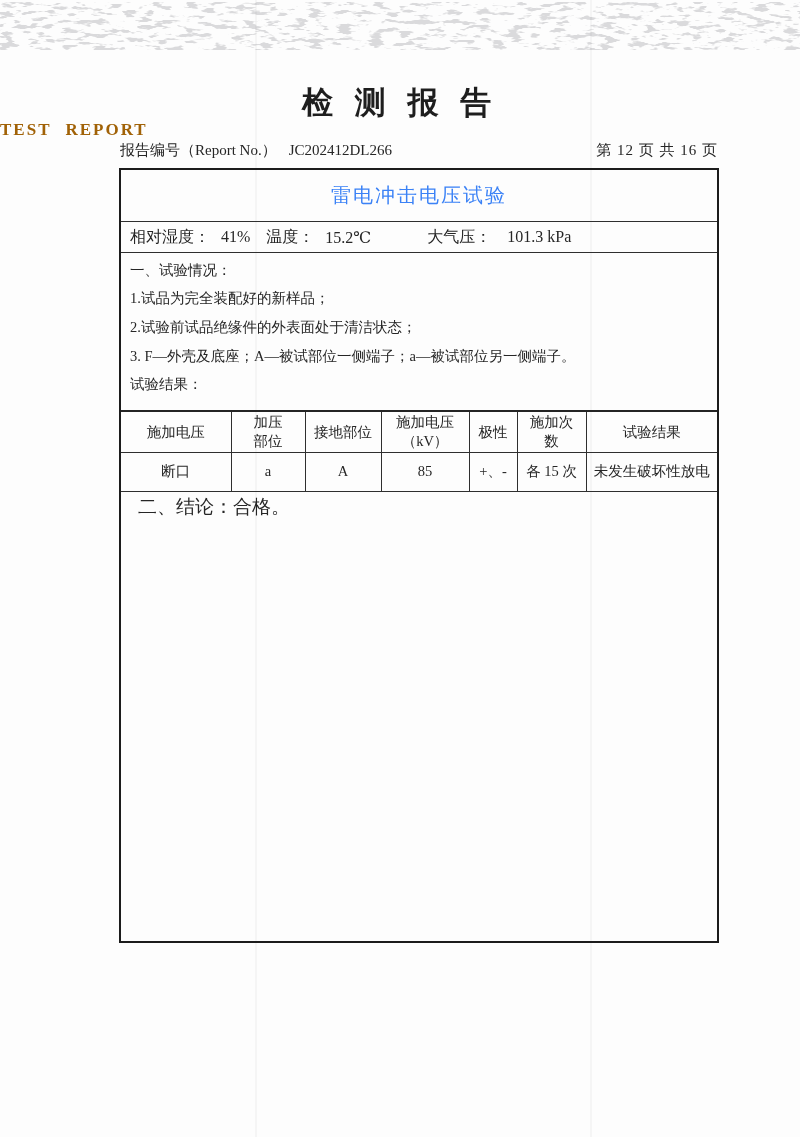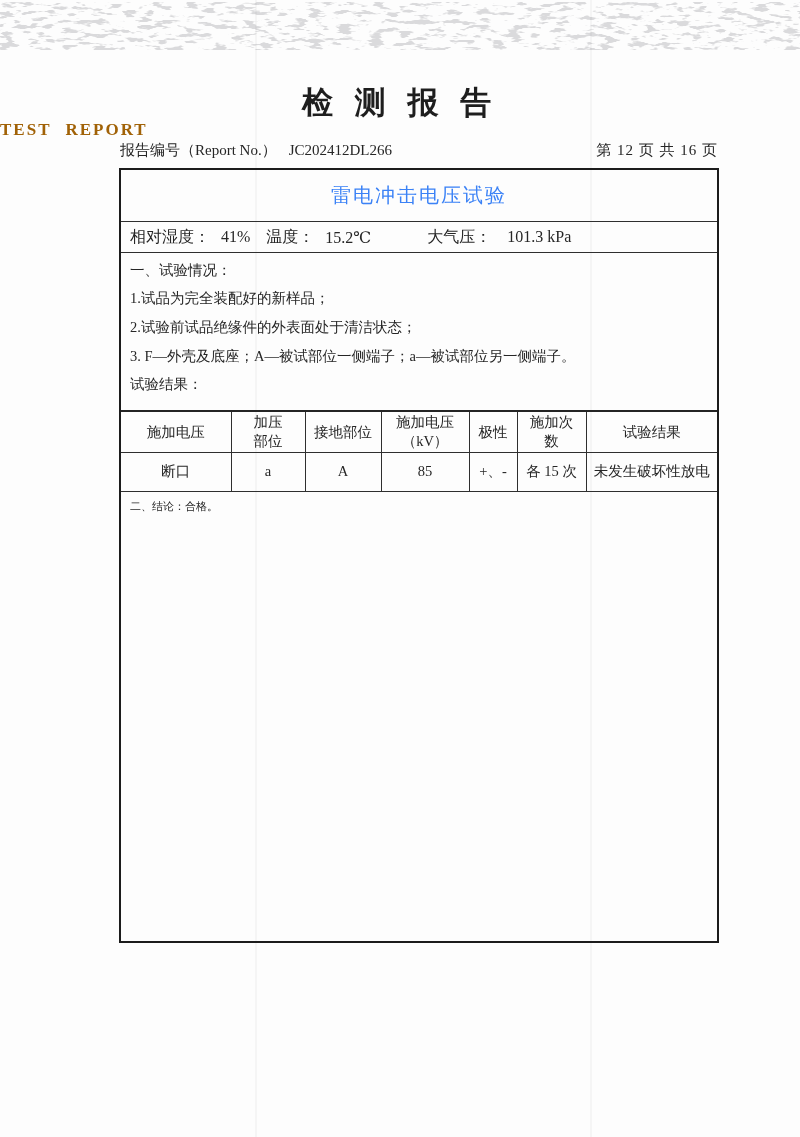--- a/index.html
+++ b/index.html
@@ -73,21 +73,21 @@
     border:1px solid #2f2f2f;
     text-align:center;vertical-align:middle;
     font-weight:normal;padding:0 2px;
     overflow:hidden;
   }
   table.results th{white-space:pre-line;line-height:1.3;height:40px;border-bottom-width:1.5px;}
   table.results td{height:38px;}
   table.results th:first-child,table.results td:first-child{border-left:none;}
   table.results th:last-child,table.results td:last-child{border-right:none;}
 
-  .conclusion{height:30px;display:flex;align-items:center;padding-left:9px;font-size:11px;}
+  .conclusion{height:30px;display:flex;align-items:center;padding-left:17px;font-size:19px;}
 </style>
 </head>
 <body>
 
 <div class="page">
 
   <svg class="noise-band" width="800" height="48" aria-hidden="true">
     <filter id="bleed">
       <feTurbulence type="fractalNoise" baseFrequency="0.065 0.22" numOctaves="3" seed="8"></feTurbulence>
       <feColorMatrix type="matrix" values="0 0 0 0 0.52  0 0 0 0 0.52  0 0 0 0 0.54  0 0 0 10 -5.4"></feColorMatrix>

